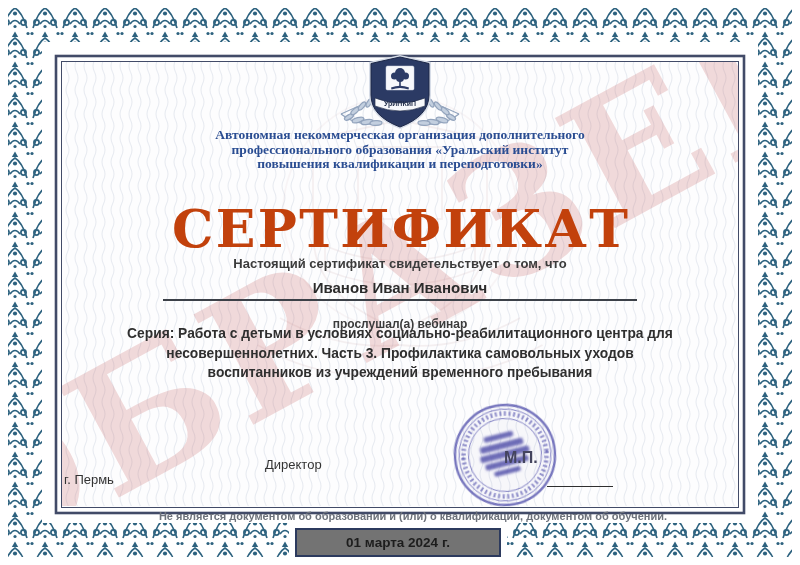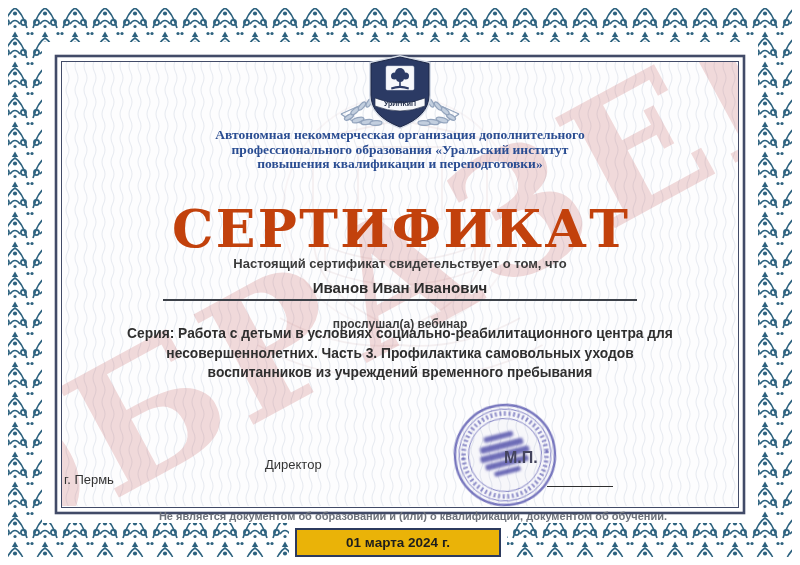--- a/index.html
+++ b/index.html
@@ -20,21 +20,21 @@
   .action{top:317px;font-size:12px;color:#3b3b3b;}
   .course{left:118px;top:324px;width:564px;text-align:center;
           font-size:13.8px;line-height:19.5px;font-weight:bold;color:#2f2f2f;}
   .city{left:64px;top:472px;font-size:13px;color:#333;}
   .director{left:265px;top:457px;font-size:13px;line-height:16px;color:#333;}
   .stamp{left:450px;top:400px;width:110px;height:110px;}
   .mp{left:504px;top:449px;font-size:16px;font-weight:bold;color:#44445e;z-index:3;}
   .sig-line{left:547px;top:486px;width:66px;height:0;border-top:1.5px solid #2f2f2f;}
   .disclaimer{top:510px;font-size:11px;color:#6d727b;padding-left:26px;}
   .date-box{left:295px;top:528px;width:202px;height:25px;line-height:25px;text-align:center;
-            background:#eab308;border:2px solid #2c3a5e;outline:6px solid #fff;
+            background:#737373;border:2px solid #2c3a5e;outline:6px solid #fff;
             font-size:13.5px;font-weight:bold;color:#1d1d1d;z-index:2;}
 </style>
 </head>
 <body>
 
 <div class="stage">
 
   <svg class="bg" width="800" height="565" viewBox="0 0 800 565" aria-hidden="true">
     <defs>
       <pattern id="orn" width="30" height="30" patternUnits="userSpaceOnUse">

